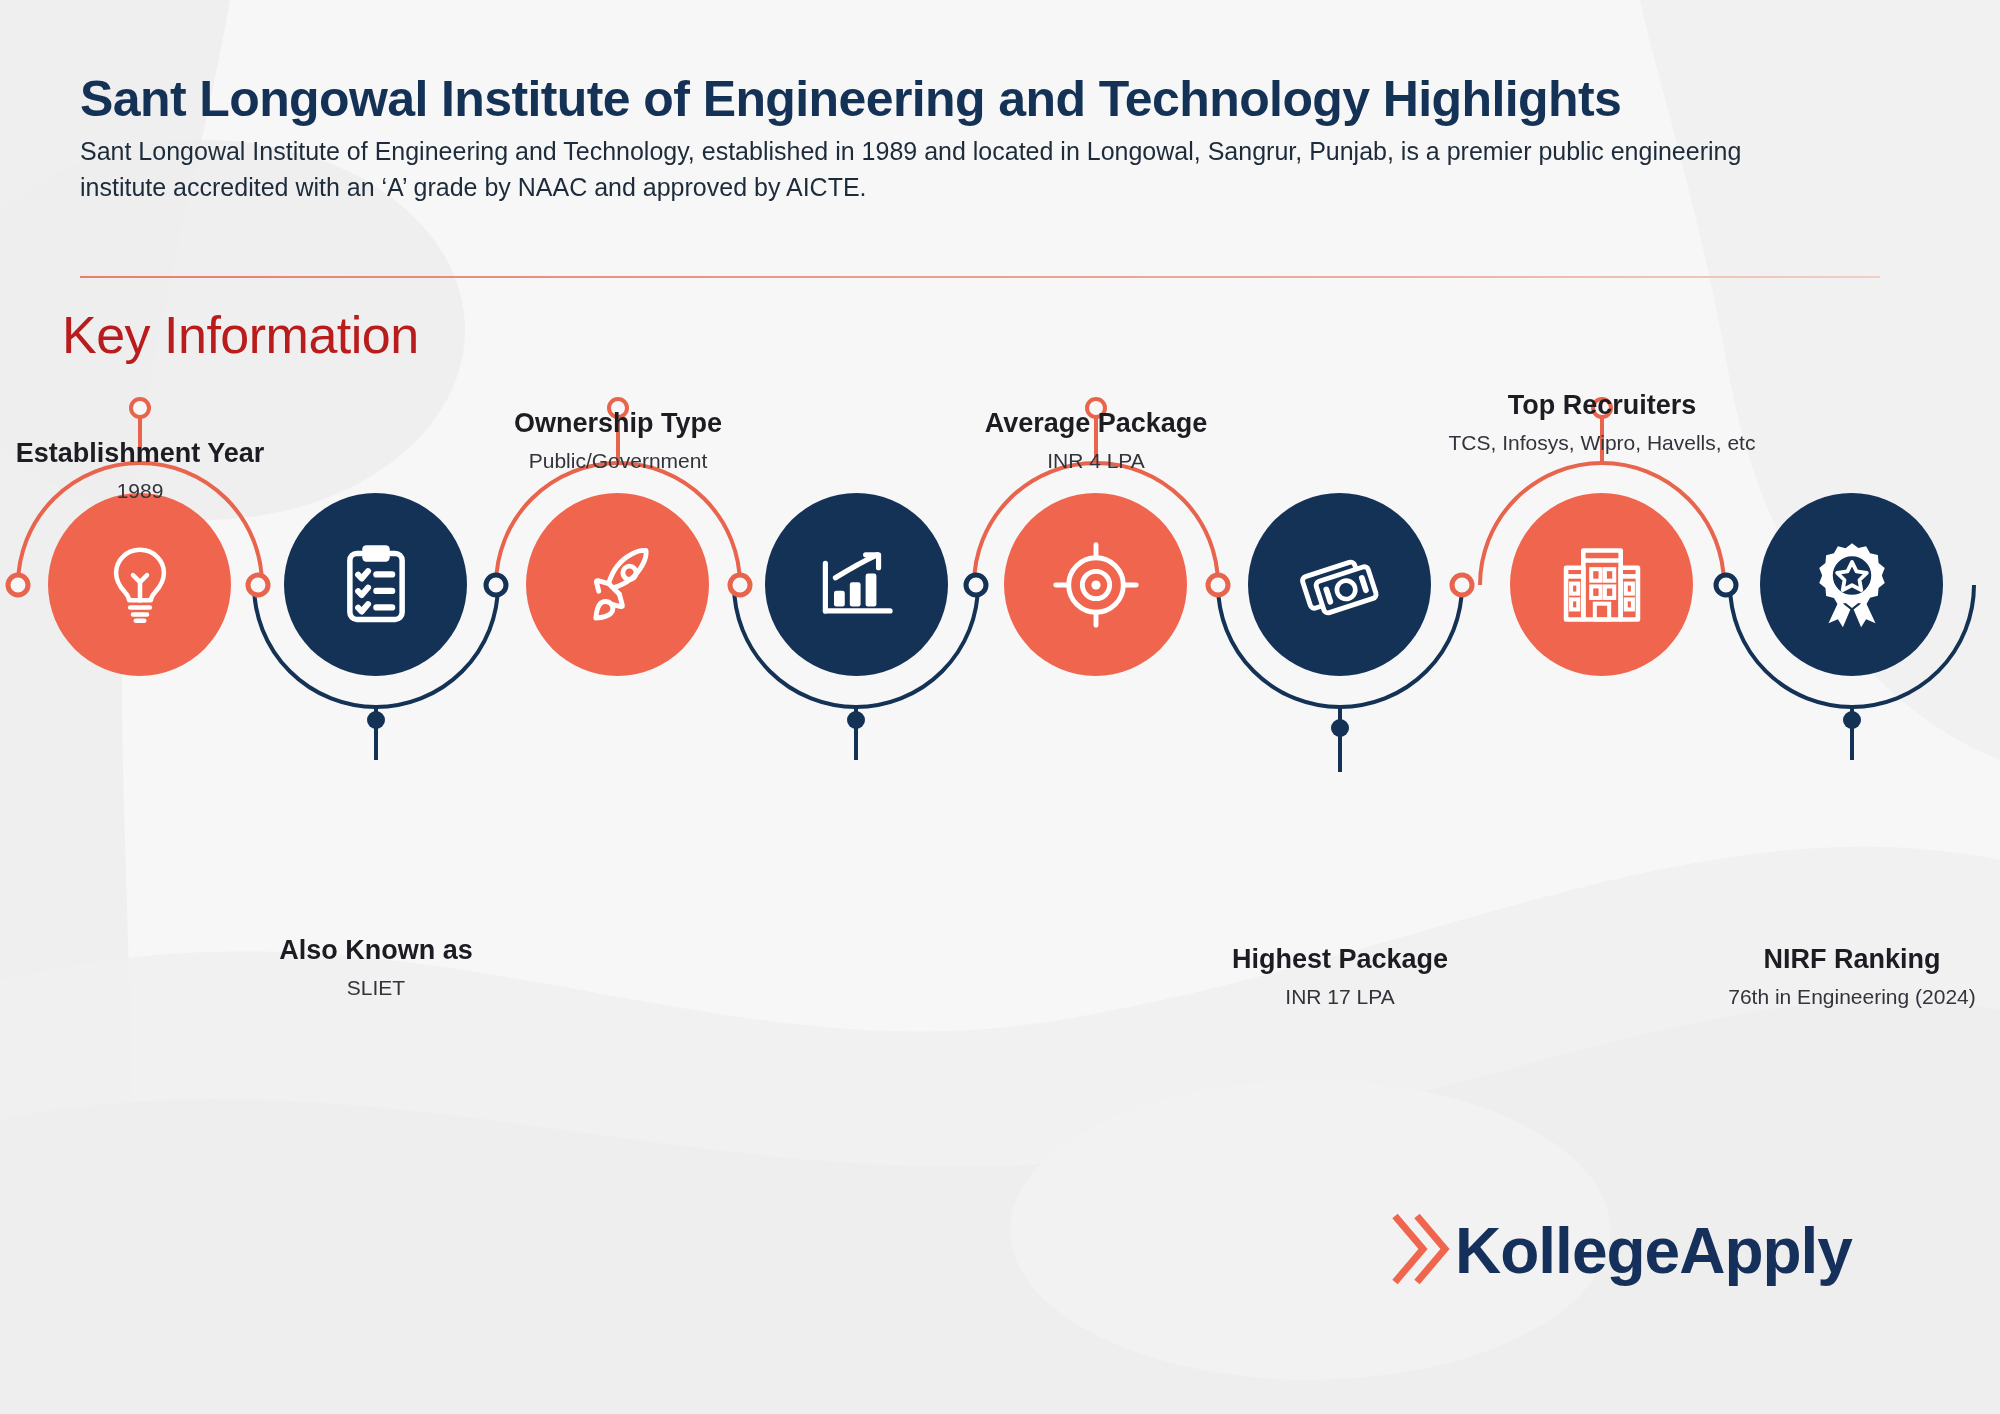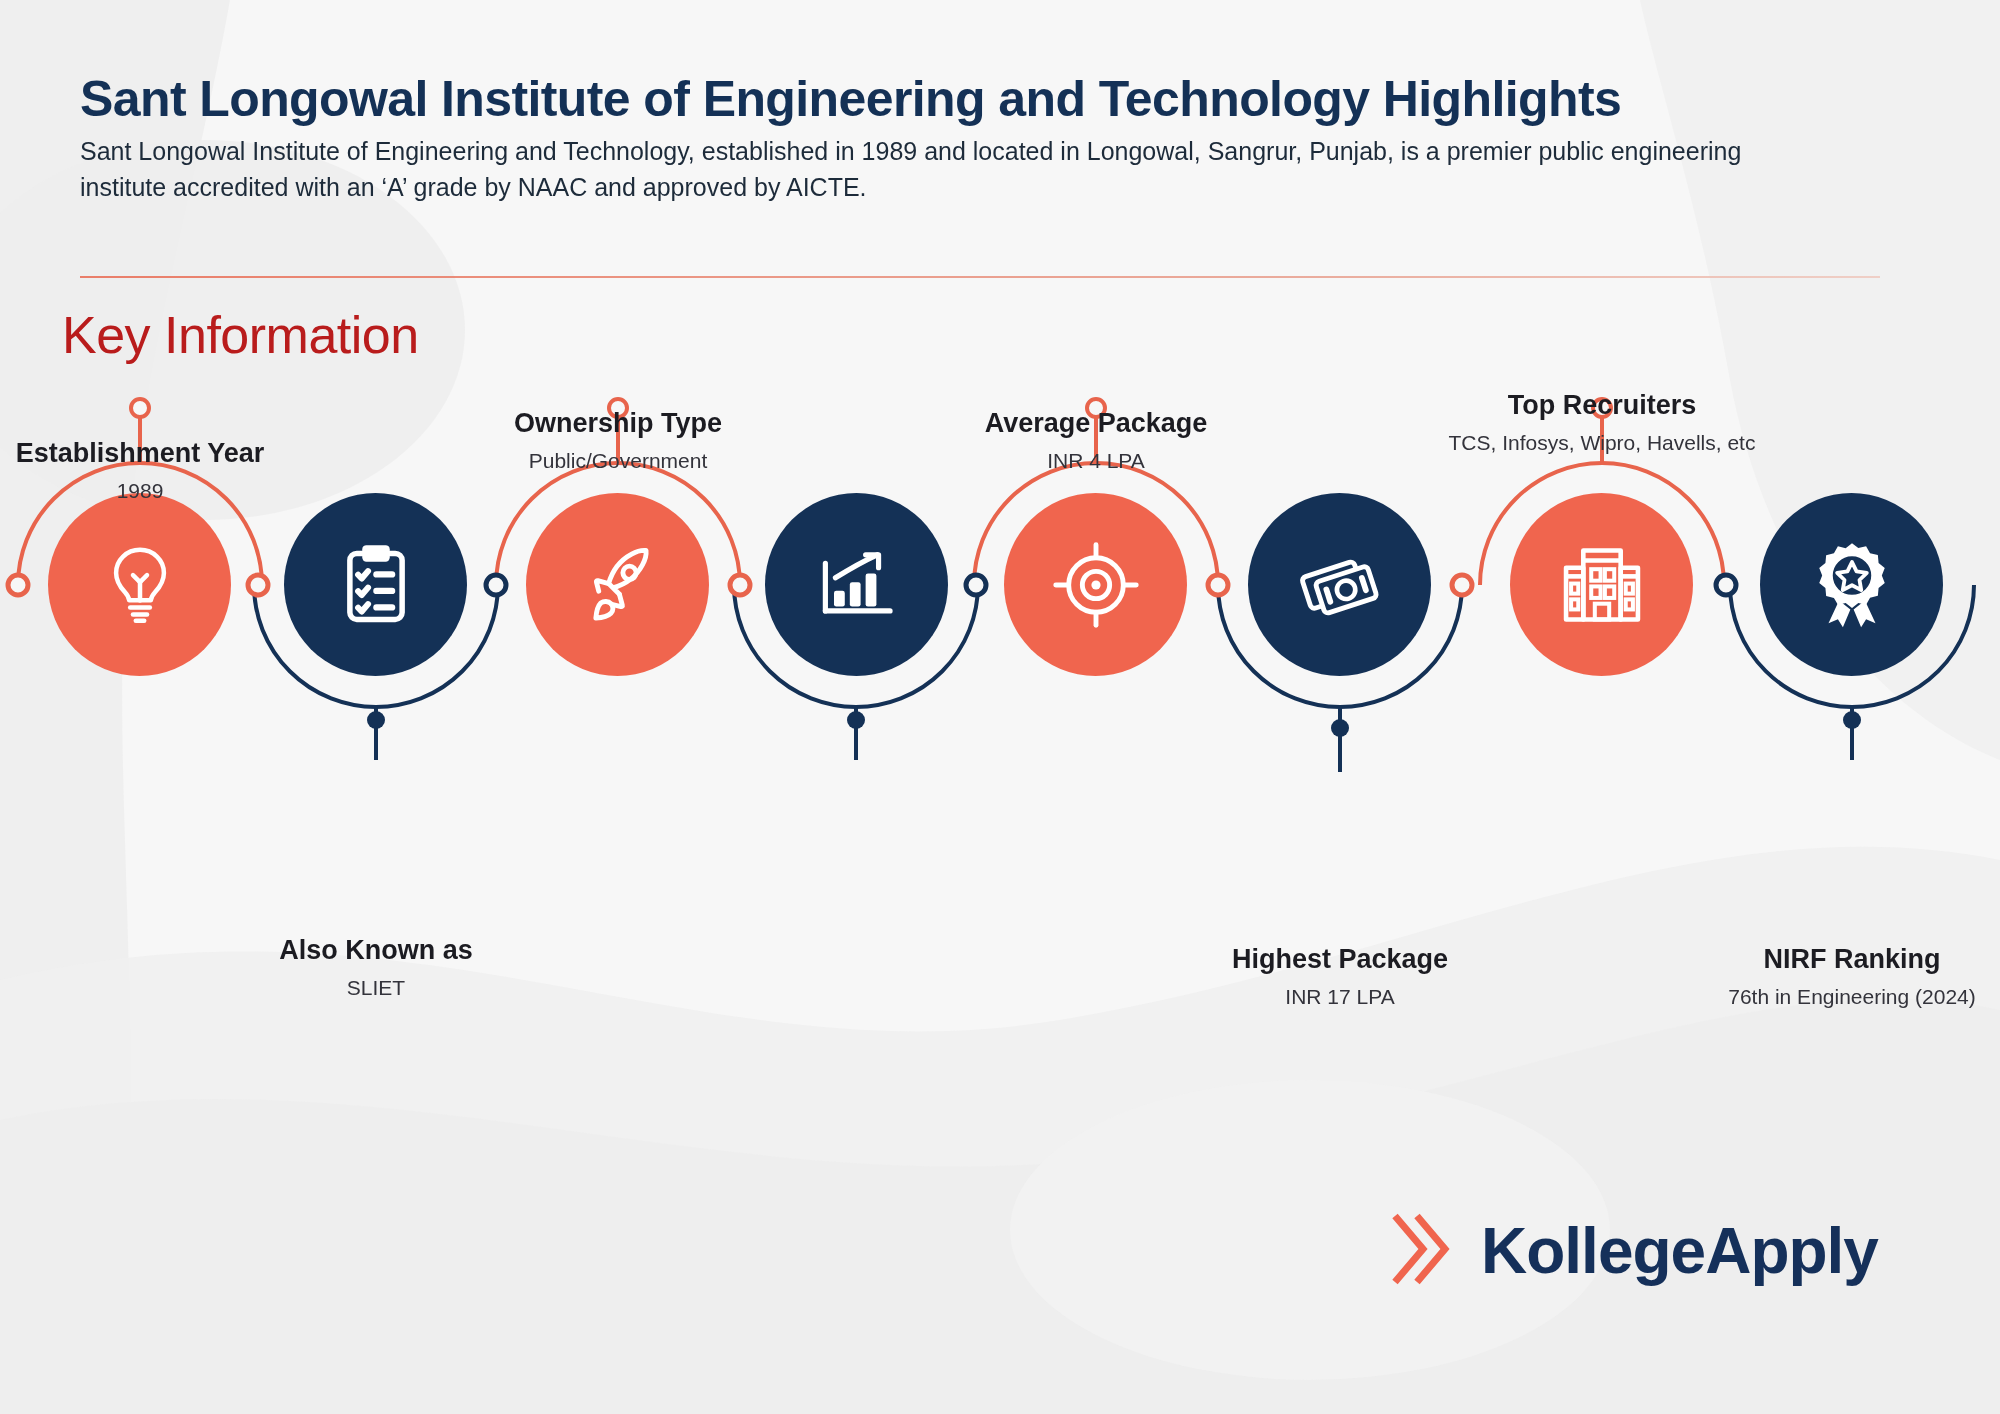--- a/index.html
+++ b/index.html
@@ -41,21 +41,21 @@
   .node.coral{background:#f0654e;}
   .node.navy{background:#143156;}
   .node svg{display:block;}
 
   
   .lbl{position:absolute;text-align:center;}
   .lbl .t{font-size:27px;font-weight:bold;color:#1c1c22;line-height:1.15;white-space:nowrap;}
   .lbl .v{font-size:21px;color:#33333b;margin-top:10px;white-space:nowrap;}
 
   
-  .logo{position:absolute;left:1385px;top:1210px;display:flex;align-items:center;gap:26px;}
+  .logo{position:absolute;left:1385px;top:1210px;display:flex;align-items:center;}
   .logo-word{font-size:64px;font-weight:bold;color:#15305a;letter-spacing:-1px;}
 </style>
 </head>
 <body>
 
 <svg class="bg-swoosh" viewBox="0 0 2000 1414" preserveAspectRatio="none">
   <rect width="2000" height="1414" fill="#f7f7f7"></rect>
   <path d="M0,0 L230,0 C200,170 150,330 130,520 C105,760 150,1000 120,1414 L0,1414 Z" fill="#ececec" opacity="0.75"></path>
   <path d="M1640,0 L2000,0 L2000,760 C1850,700 1760,540 1730,380 C1700,210 1660,90 1640,0 Z" fill="#efefef" opacity="0.8"></path>
   <path d="M0,980 C420,880 700,1080 1060,1020 C1420,960 1700,800 2000,860 L2000,1414 L0,1414 Z" fill="#f0f0f0" opacity="0.9"></path>

